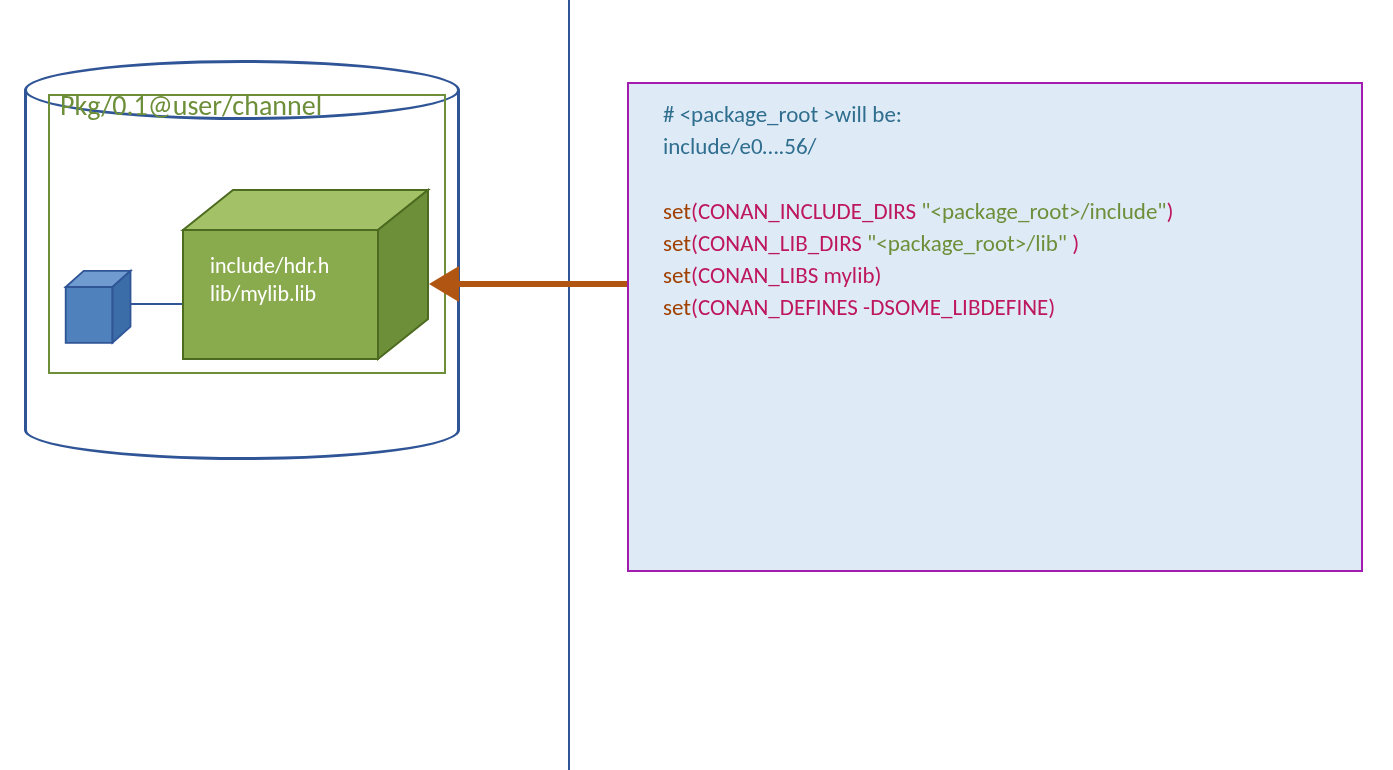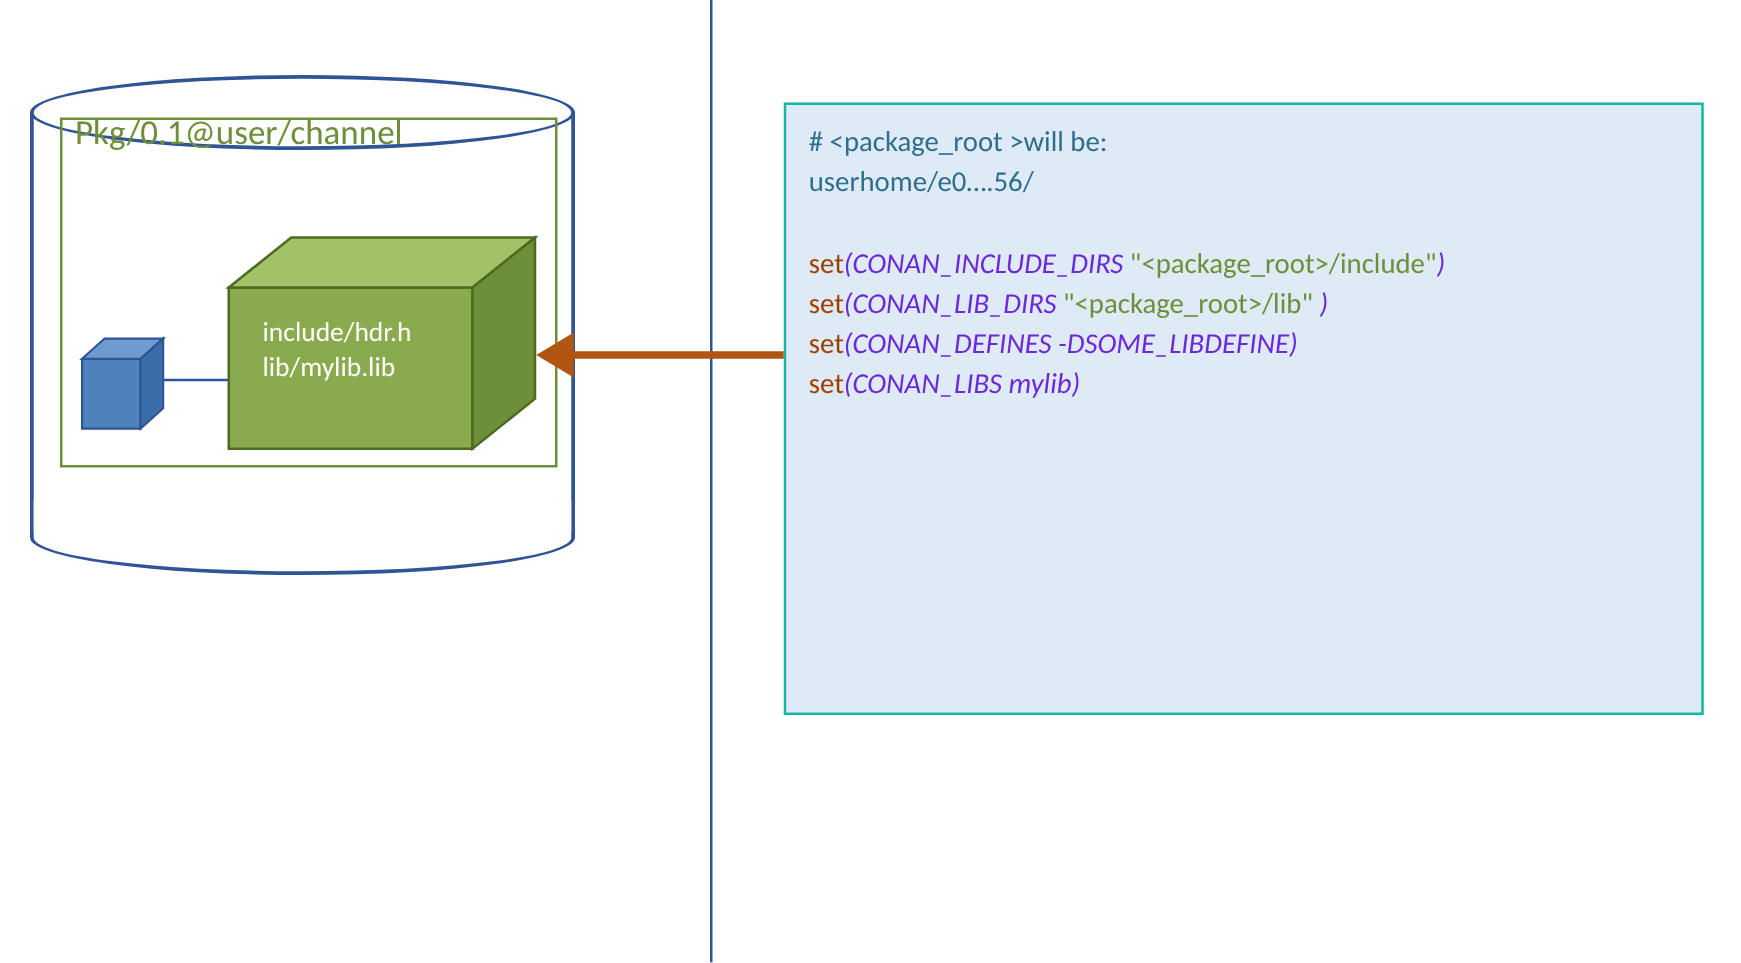--- a/index.html
+++ b/index.html
@@ -135,31 +135,31 @@
   }
 
   
   .codebox {
     position: absolute;
     left: 627px;
     top: 82px;
     width: 736px;
     height: 490px;
     background: #deebf7;
-    border: 2px solid #14b8a6;
-    box-sizing: border-box;
-    padding: 14px 18px;
+    border: 2px solid #a21caf;
+    box-sizing: border-box;
+    padding: 14px 34px;
     font-size: 23px;
     line-height: 1.4;
     color: #404040;
   }
   .codebox .comment { color: #2f6e8e; }
   .codebox .kw { color: #a04000; text-align: right; }
   .codebox .str { color: #6e8f3a; }
-  .codebox .plain { color: #6d28d9; font-style: italic; }
+  .codebox .plain { color: #be185d; }
 </style>
 </head>
 <body>
 
 <div class="vdivider"></div>
 
 <div class="cylinder">
   <div class="cyl-body"></div>
   <div class="cyl-bottom"></div>
   <div class="cyl-bottom-mask"></div>
@@ -185,19 +185,19 @@
 <div class="greencube-labels">
   <div>include/hdr.h</div>
   <div>lib/mylib.lib</div>
 </div>
 
 <div class="arrow-line"></div>
 <div class="arrow-head"></div>
 
 <div class="codebox">
   <div class="comment"># &lt;package_root &gt;will be:</div>
-  <div class="comment">userhome/e0….56/</div>
+  <div class="comment">include/e0….56/</div>
   <div>&nbsp;</div>
   <div><span class="kw">set</span><span class="plain">(CONAN_INCLUDE_DIRS </span><span class="str">"&lt;package_root&gt;/include"</span><span class="plain">)</span></div>
   <div><span class="kw">set</span><span class="plain">(CONAN_LIB_DIRS   </span><span class="str">"&lt;package_root&gt;/lib"</span><span class="plain"> )</span></div>
+  <div><span class="kw">set</span><span class="plain">(CONAN_LIBS mylib)</span></div>
   <div><span class="kw">set</span><span class="plain">(CONAN_DEFINES -DSOME_LIBDEFINE)</span></div>
-  <div><span class="kw">set</span><span class="plain">(CONAN_LIBS mylib)</span></div>
 </div>
 
 </body></html>

